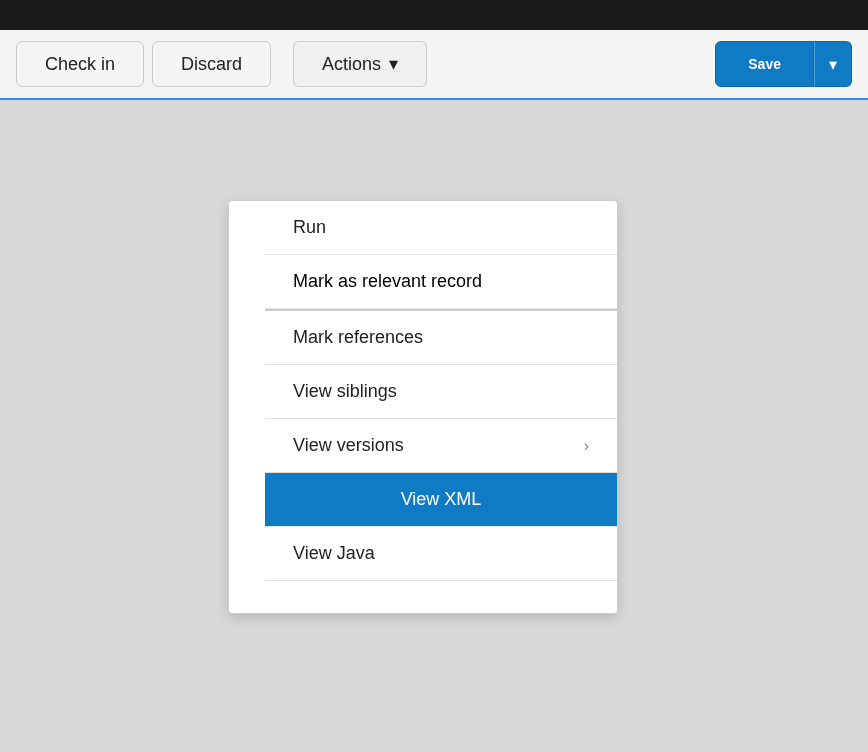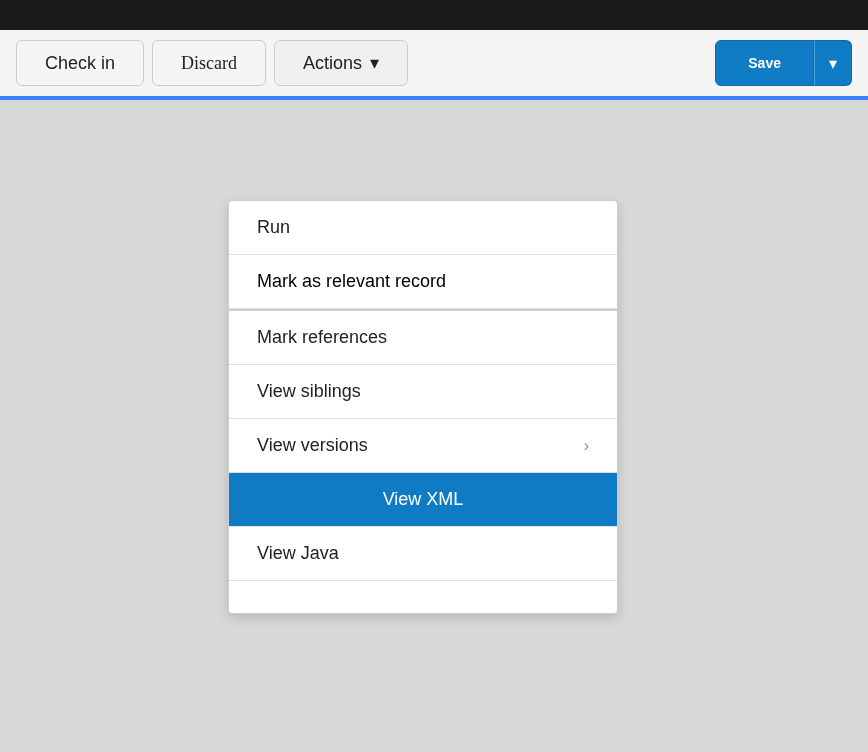--- a/index.html
+++ b/index.html
@@ -19,21 +19,21 @@
     .top-bar {
       width: 100%;
       height: 30px;
       background: #1a1a1a;
     }
 
     .toolbar {
       display: flex;
       align-items: center;
       background: #f5f5f5;
-      border-bottom: 4px solid #3b82f6;
+      border-bottom: 2px solid #3b82f6;
       height: 70px;
       padding: 0 16px;
       gap: 0;
       position: relative;
     }
 
     .btn {
       height: 46px;
       padding: 0 28px;
       font-size: 18px;
@@ -46,22 +46,21 @@
       display: flex;
       align-items: center;
       gap: 8px;
     }
 
     .btn-checkin {
       margin-right: 8px;
     }
 
     .btn-discard {
-      margin-right: 8px;
-      font-family: Liberation Serif, serif;
+      margin-right: 22px;
     }
 
     .btn-actions {
       margin-right: 0;
       background: #f0f0f0;
     }
 
     .btn-save-group {
       display: flex;
       margin-left: auto;
@@ -116,20 +115,21 @@
 
     .menu-item {
       padding: 16px 28px;
       font-size: 18px;
       color: #222;
       cursor: pointer;
       display: flex;
       align-items: center;
       justify-content: space-between;
       border-bottom: 1px solid #e0e0e0;
+      margin-left: 36px;
     }
 
     .menu-item:last-child {
       border-bottom: none;
     }
 
     .menu-item.active {
       background: #0e7bc4;
       color: white;
       justify-content: center;

